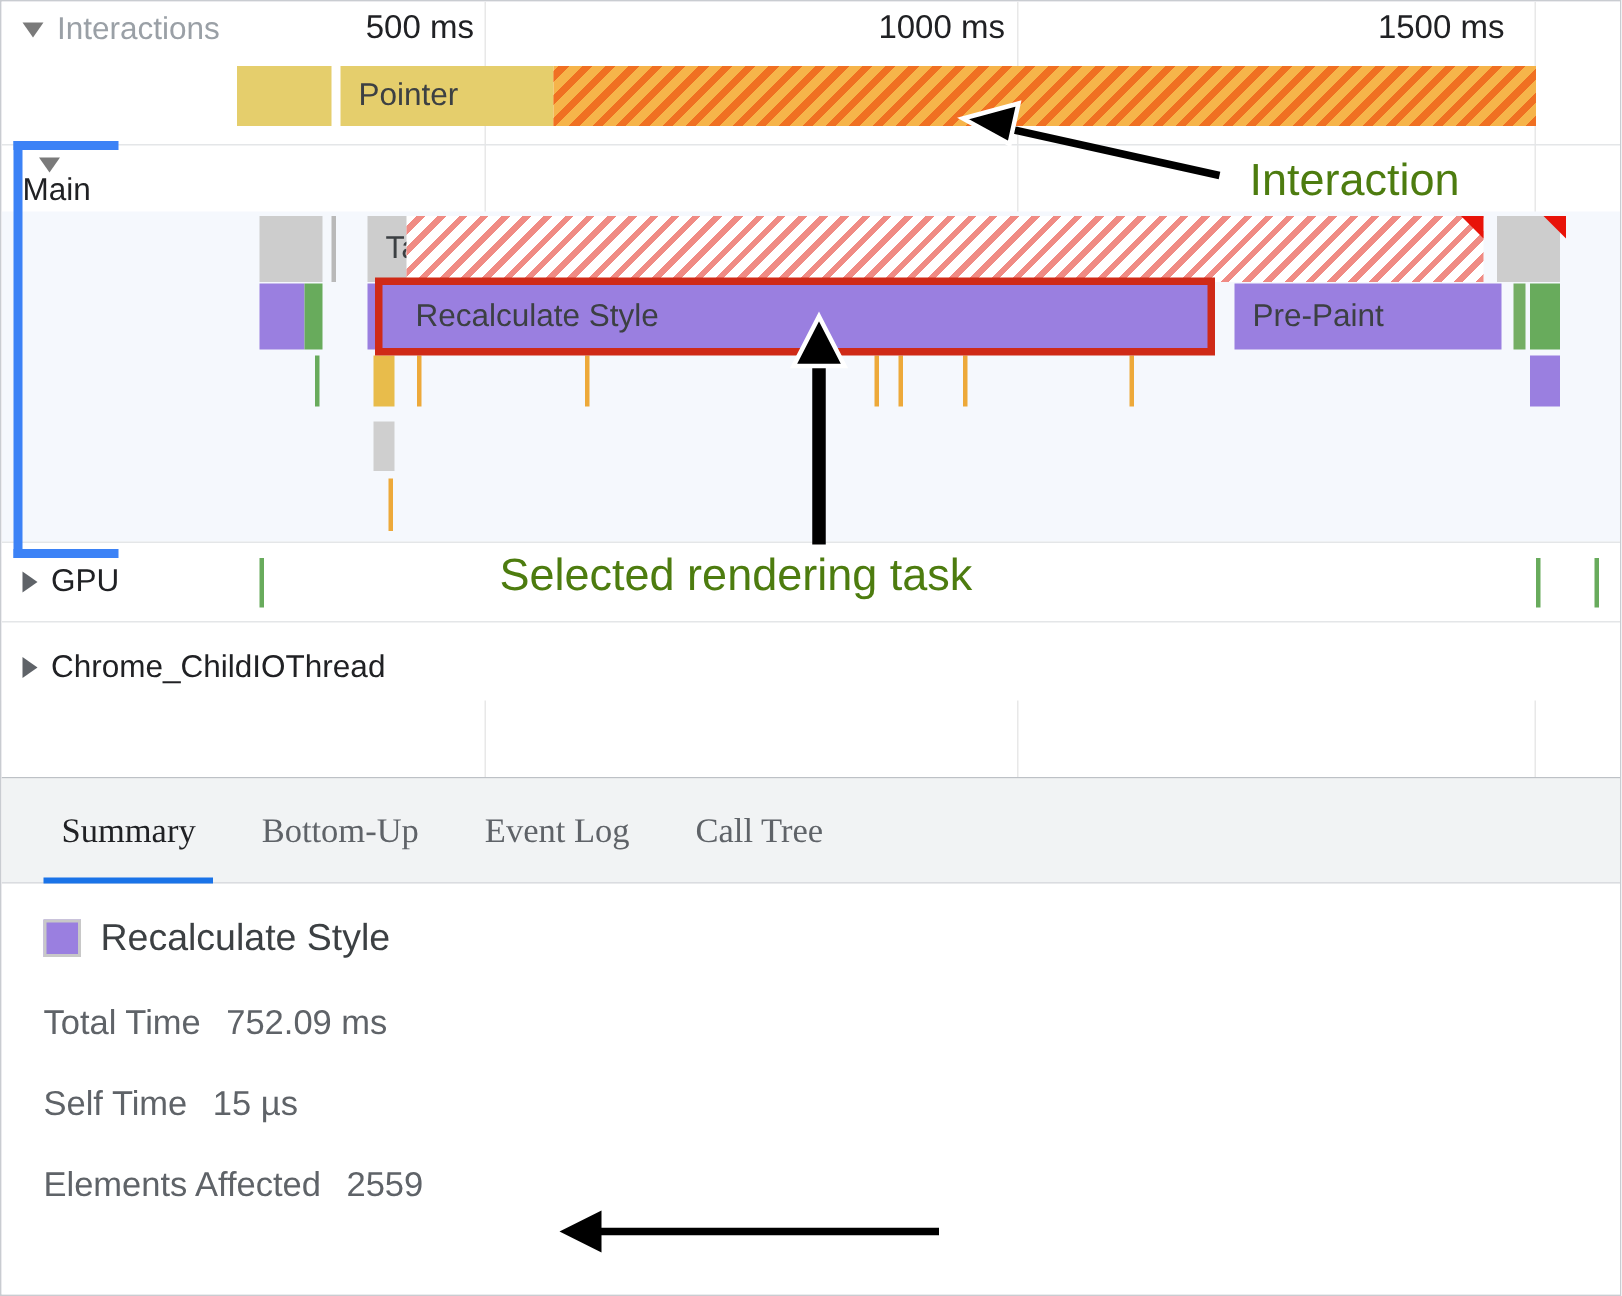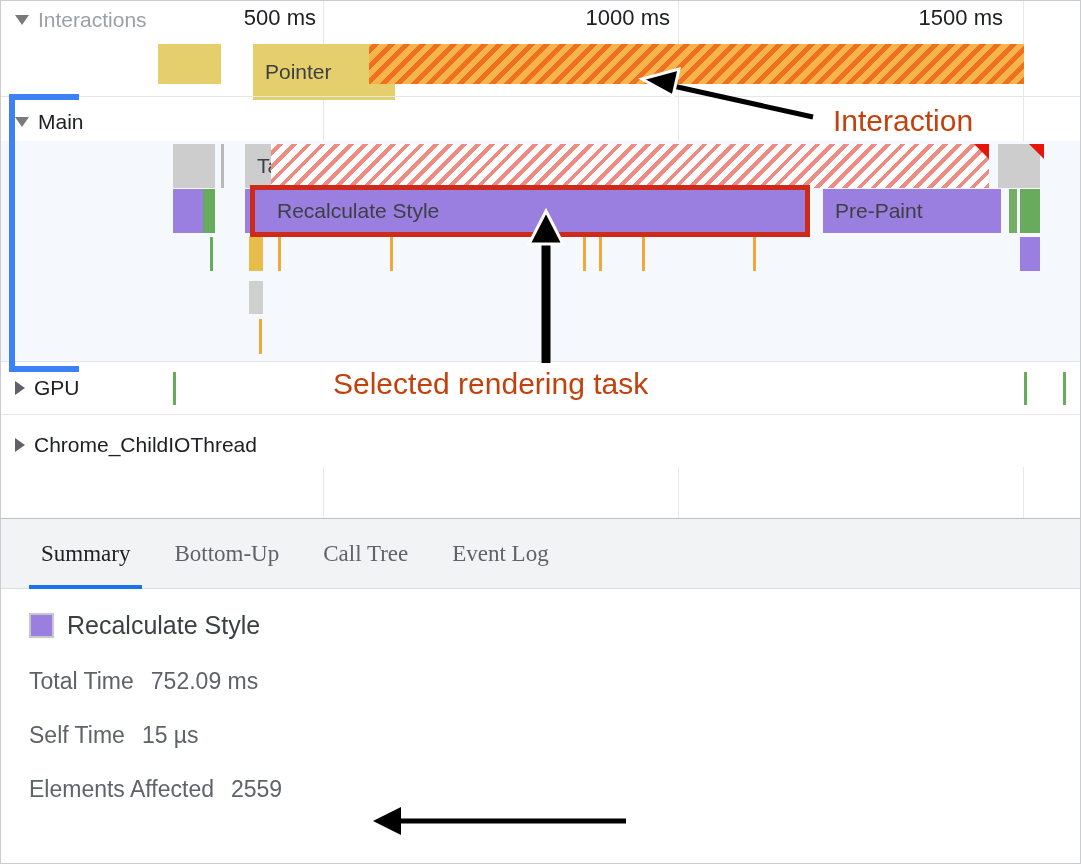--- a/index.html
+++ b/index.html
@@ -246,21 +246,21 @@
     font-size: 23px;
     color: #5f6368;
   }
   .sum-key { white-space: nowrap; }
   .sum-val { margin-left: 17px; white-space: nowrap; }
 
   
   .anno {
     position: absolute;
     font-size: 30px;
-    color: #c2410c;
+    color: #4d7c0f;
     white-space: nowrap;
     z-index: 20;
   }
   .anno-svg {
     position: absolute;
     z-index: 19;
     pointer-events: none;
     overflow: visible;
   }
 </style>
@@ -279,29 +279,29 @@
     <div class="ruler-label" style="left:549px; width:120px;">1000 ms</div>
     <div class="ruler-label" style="left:880px; width:122px;">1500 ms</div>
 
     <div class="track-head" style="top:2px;">
       <span class="tri down"></span>
       <span class="track-title">Interactions</span>
     </div>
 
     <div id="interactions-row">
       <div class="bar pointer-bar" style="left:157px; top:3px; width:63px; height:40px;"></div>
-      <div class="bar pointer-bar" style="left:226px; top:3px; width:142px; height:56px;margin-left:26px;">
+      <div class="bar pointer-bar" style="left:226px; top:3px; width:142px; height:40px;">
         <span class="bar-label">Pointer</span>
       </div>
       <div class="bar hatch-orange" style="left:368px; top:3px; width:655px; height:40px;"></div>
     </div>
 
     <div class="sep-line" style="top:95px;"></div>
 
-    <div class="track-head" style="top:104px;">
+    <div class="track-head" style="top:104px;flex-direction:column;">
       <span class="tri down"></span>
       <span class="track-title dark">Main</span>
     </div>
 
     <div class="sel-bracket" style="left:8px; top:93px; width:6px; height:278px;"></div>
     <div class="sel-bracket" style="left:8px; top:93px; width:70px; height:6px;"></div>
     <div class="sel-bracket" style="left:8px; top:365px; width:70px; height:6px;"></div>
 
     <div id="main-track-body">
 
@@ -363,22 +363,22 @@
     </div>
 
 
   </div>
 
   <div id="bottom">
 
     <div id="tabbar">
       <div class="tab active">Summary</div>
       <div class="tab">Bottom-Up</div>
+      <div class="tab">Event Log</div>
       <div class="tab">Call Tree</div>
-      <div class="tab">Event Log</div>
     </div>
 
     <div id="summary">
       <div class="sum-title">
         <span class="swatch"></span>
         <span class="sum-title-text">Recalculate Style</span>
       </div>
 
       <div class="sum-row">
         <span class="sum-key">Total Time</span>

